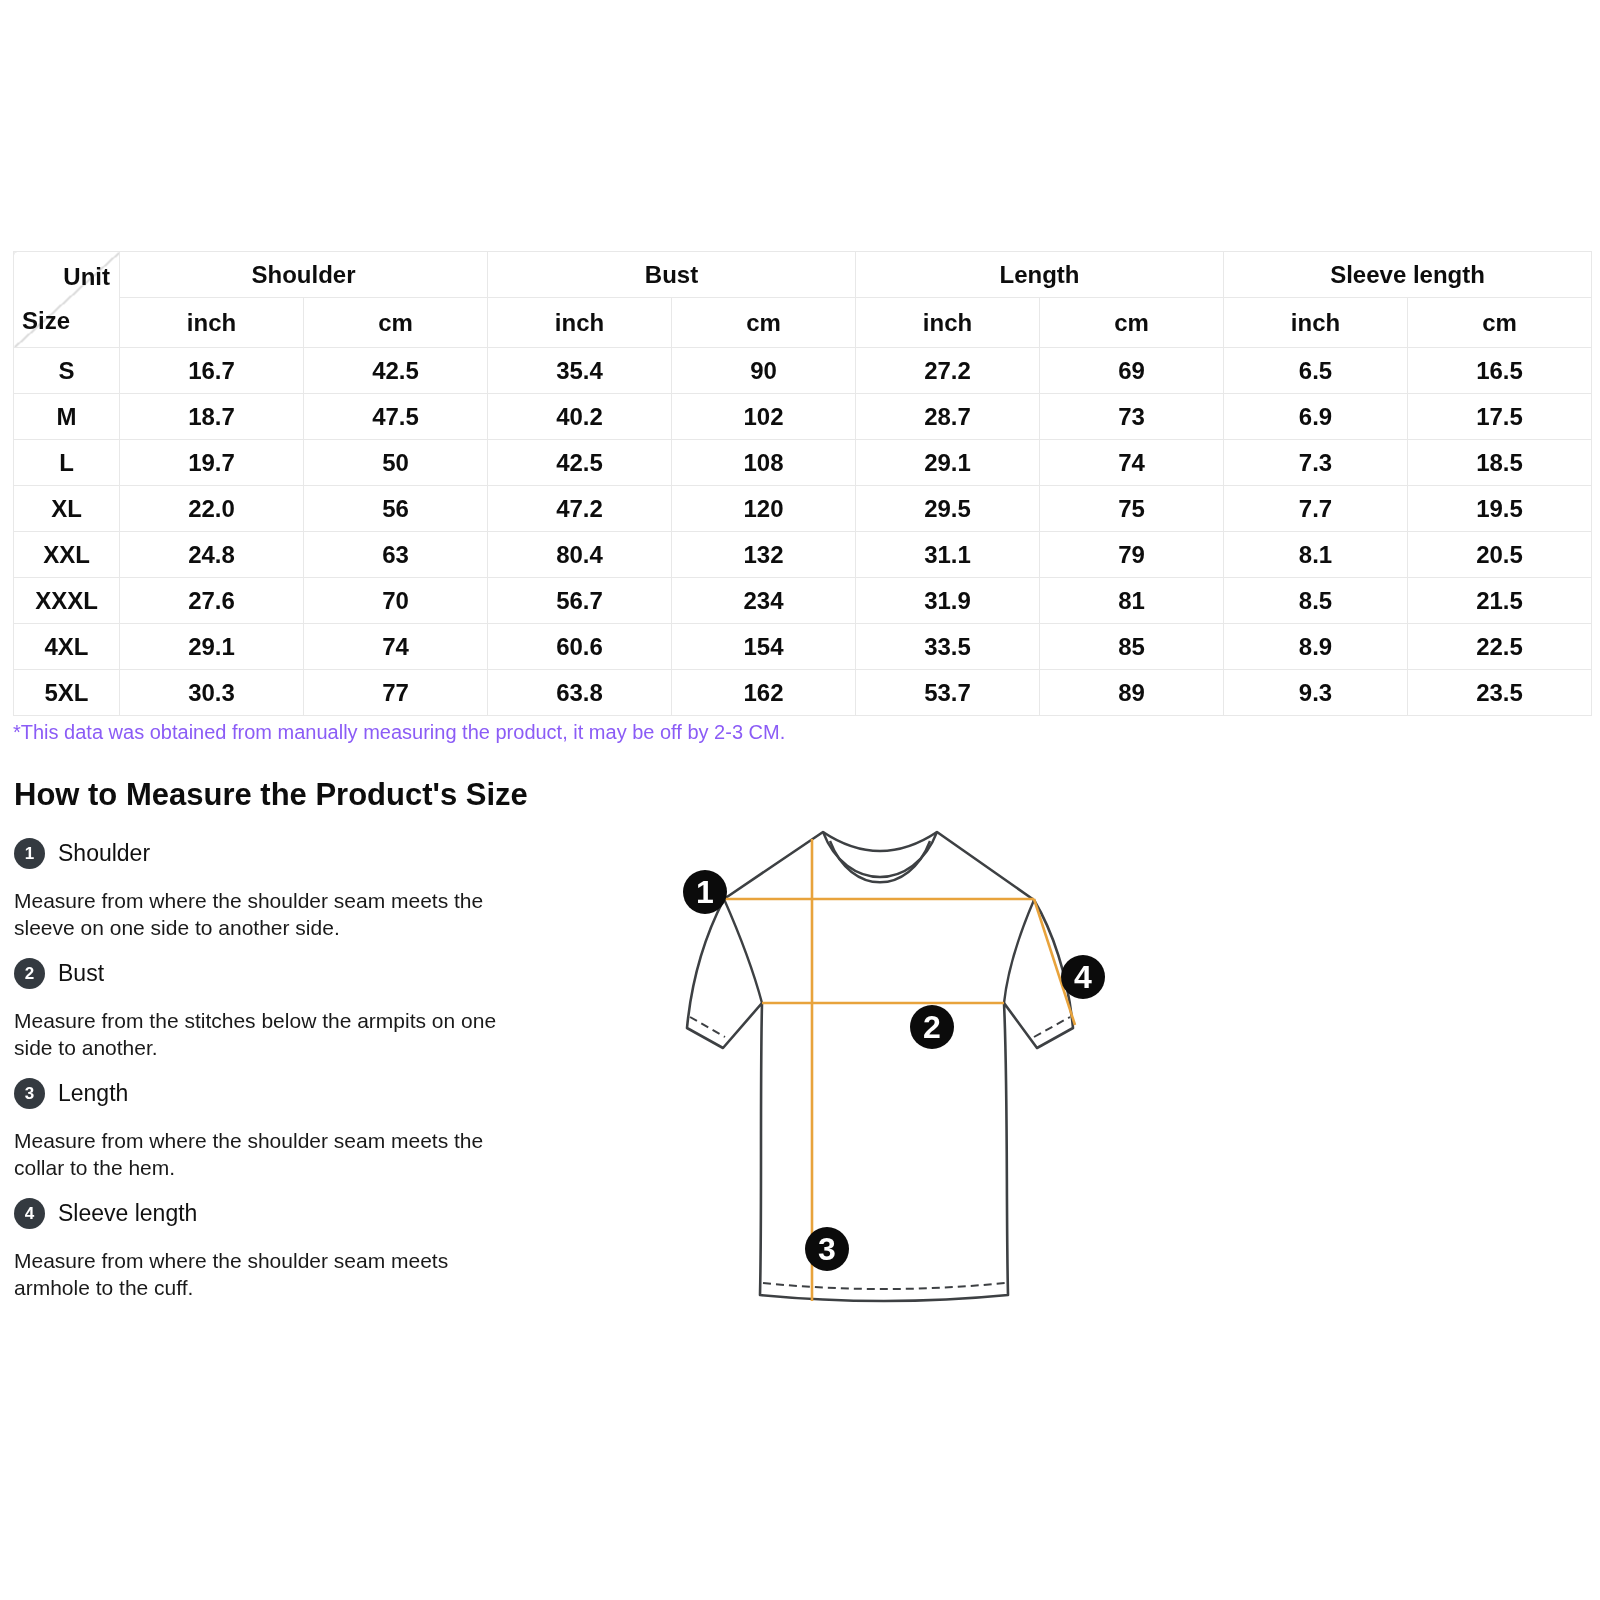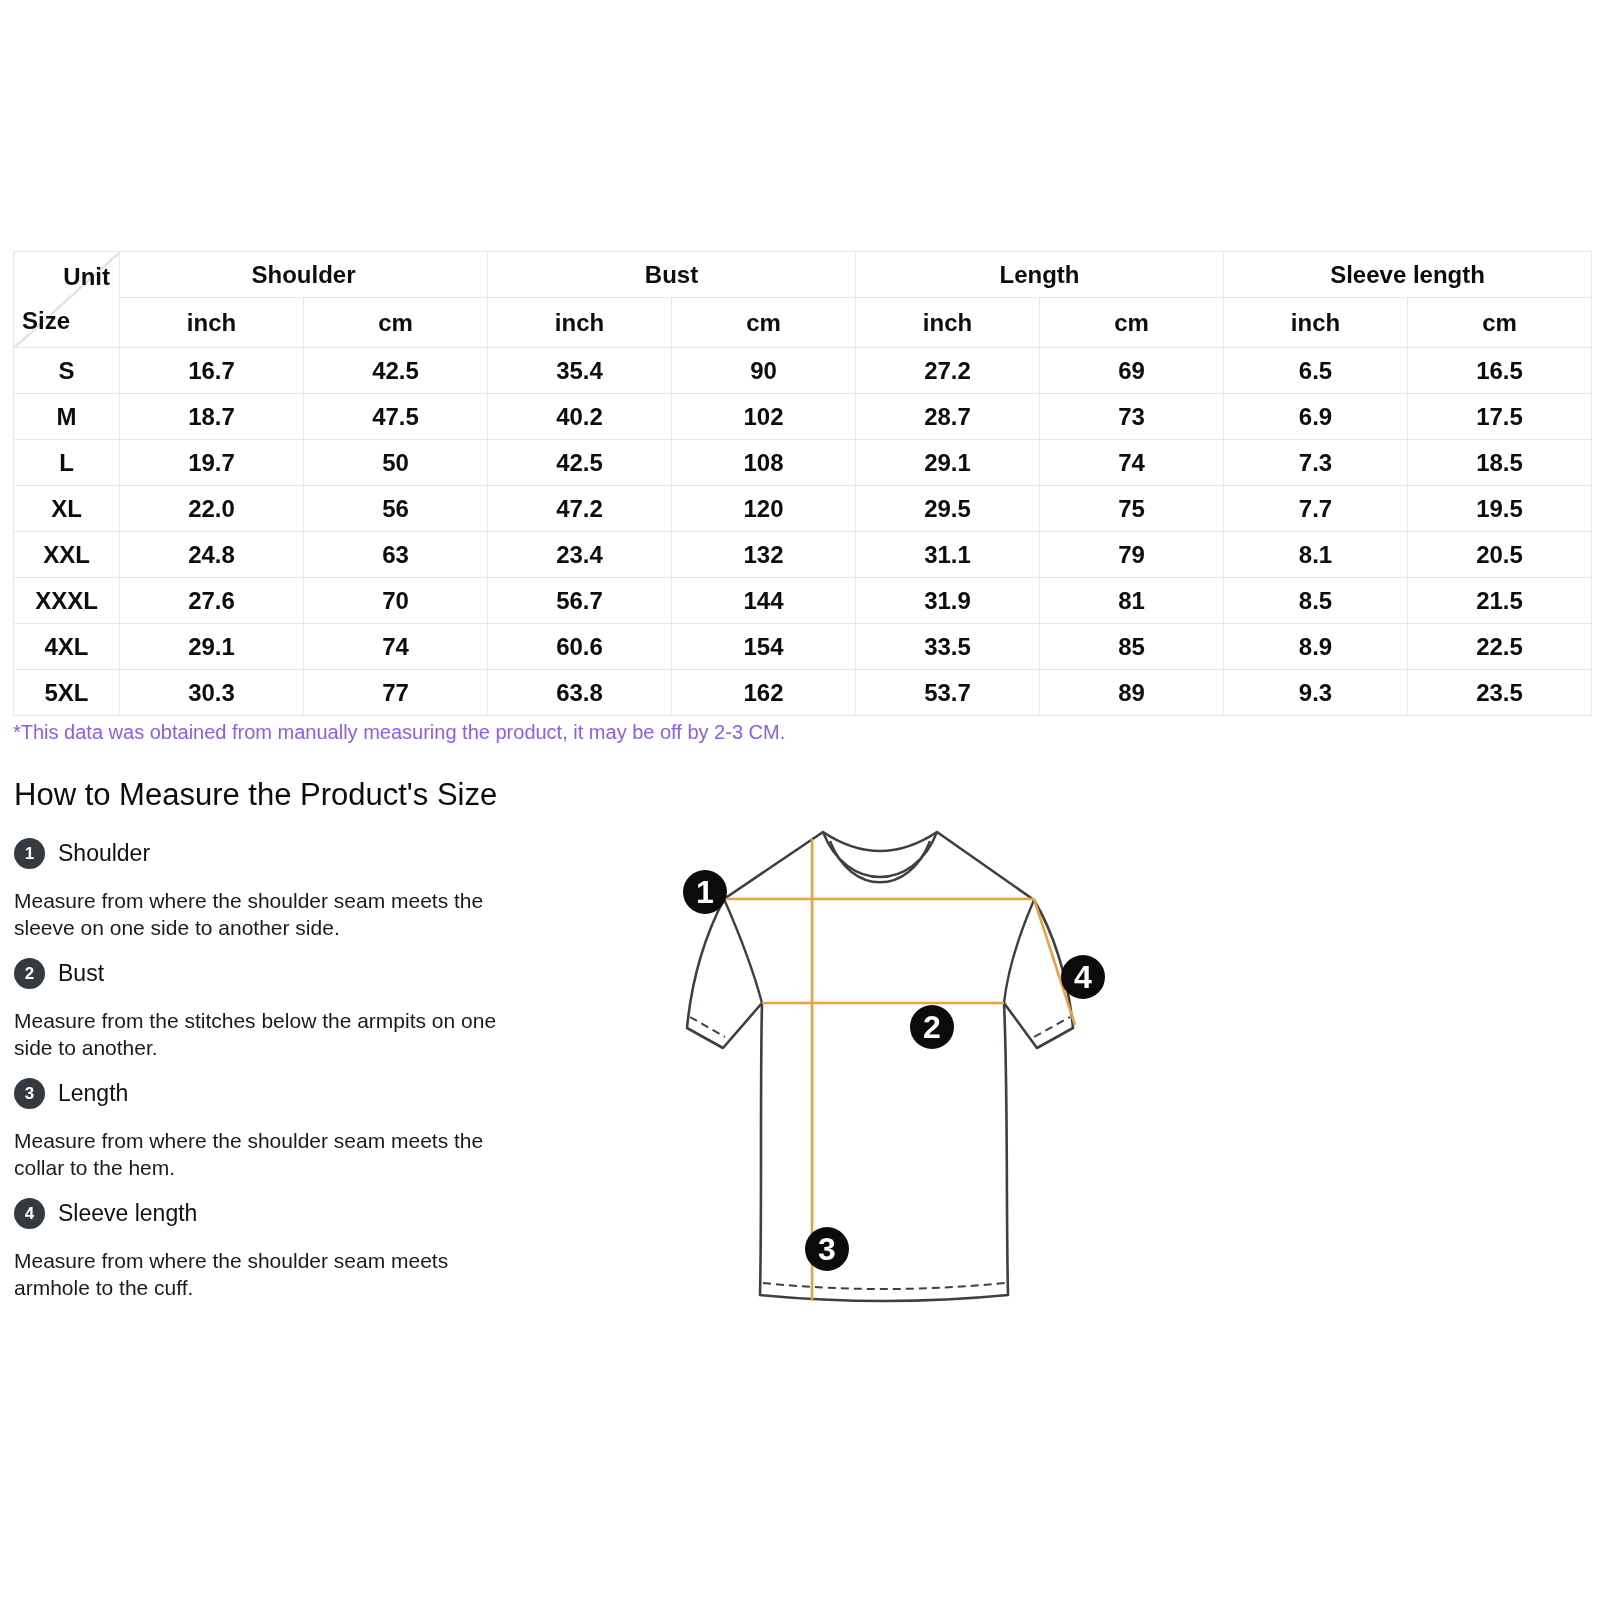--- a/index.html
+++ b/index.html
@@ -22,21 +22,21 @@
         #ffffff calc(50% - 1px), #dcdcdc calc(50% - 1px),
         #dcdcdc calc(50% + 1px), #ffffff calc(50% + 1px)); }
   .corner .unit { position:absolute; top:11px; right:9px; font-size:24px; }
   .corner .size { position:absolute; bottom:12px; left:8px; font-size:24px; }
 
   .footnote { position:absolute; left:13px; top:721px; width:1200px;
       font-size:20px; color:#8b5cf6; }
 
   
   .guide-title { position:absolute; left:14px; top:777px; font-size:31px;
-      font-weight:400; color:#0d0d0d; }
+      font-weight:700; color:#0d0d0d; }
   .guide-list { position:absolute; left:14px; top:838px; width:580px; }
   .guide-item { margin-bottom:17px; }
   .guide-item-head { display:flex; align-items:center; gap:13px; height:31px; }
   .num-badge { display:inline-flex; align-items:center; justify-content:center;
       width:31px; height:31px; border-radius:50%; background:#343a40;
       color:#fff; font-size:17px; font-weight:bold; flex:0 0 31px; }
   .guide-item-label { font-size:23px; color:#111; }
   .guide-item-body { margin-top:18px; font-size:21px; line-height:27px;
       color:#1a1a1a; white-space:pre-line; }
 
@@ -124,33 +124,33 @@
         <td>120</td>
         <td>29.5</td>
         <td>75</td>
         <td>7.7</td>
         <td>19.5</td>
       </tr>
       <tr>
         <th>XXL</th>
         <td>24.8</td>
         <td>63</td>
-        <td>23.4</td>
+        <td>80.4</td>
         <td>132</td>
         <td>31.1</td>
         <td>79</td>
         <td>8.1</td>
         <td>20.5</td>
       </tr>
       <tr>
         <th>XXXL</th>
         <td>27.6</td>
         <td>70</td>
         <td>56.7</td>
-        <td>144</td>
+        <td>234</td>
         <td>31.9</td>
         <td>81</td>
         <td>8.5</td>
         <td>21.5</td>
       </tr>
       <tr>
         <th>4XL</th>
         <td>29.1</td>
         <td>74</td>
         <td>60.6</td>

